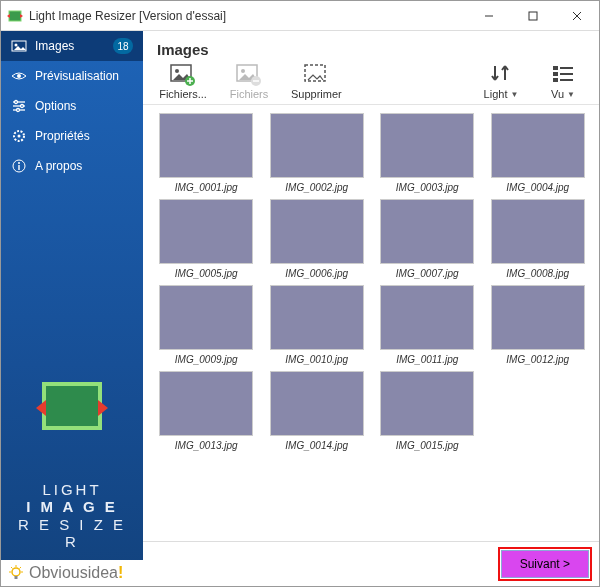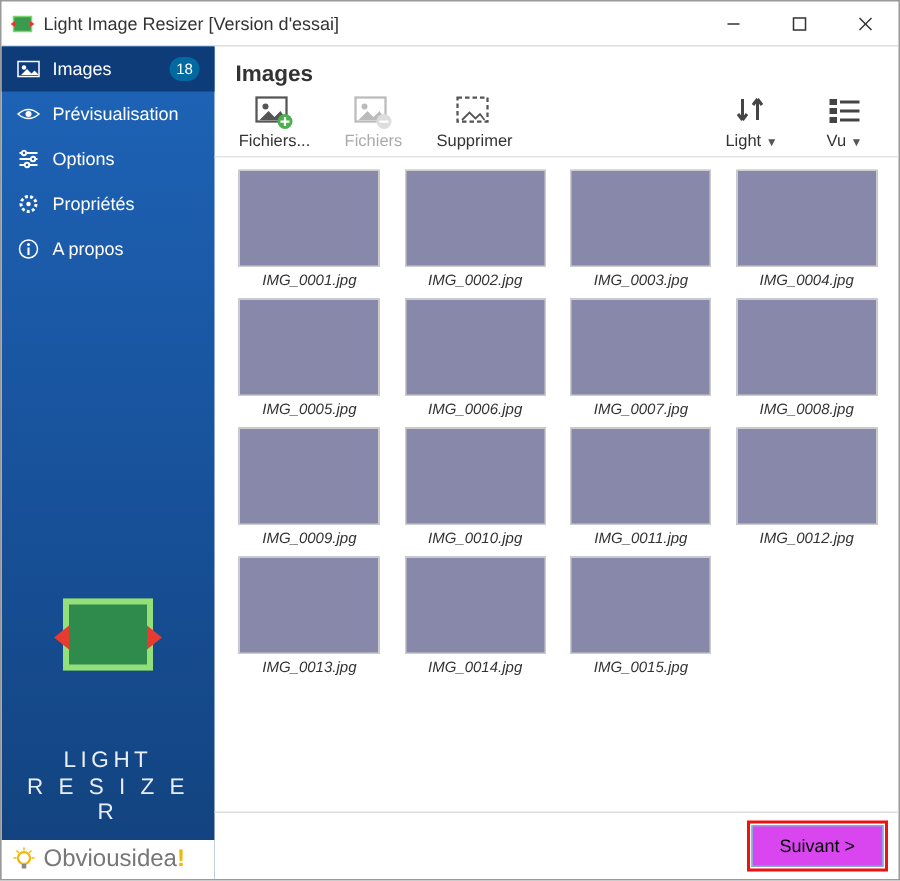--- a/index.html
+++ b/index.html
@@ -154,20 +154,21 @@
             <circle cx="8" cy="5" r="1" fill="#fff"></circle>
             <rect x="7.3" y="7" width="1.4" height="5" fill="#fff"></rect>
           </svg></span>
       <span>A propos</span>
     </div>
     <div class="filler"></div>
     <div class="app-art">
       <div class="logo-box"></div>
       <div class="wordmark">
         <div>LIGHT</div>
+        <div><strong>I M A G E</strong></div>
         <div>R E S I Z E R</div>
       </div>
     </div>
     <div class="brand-bar">
       <span class="bulb"><svg viewBox="0 0 18 18">
             <circle cx="9" cy="8" r="4" fill="none" stroke="#f2b705" stroke-width="1.5"></circle>
             <line x1="9" y1="1" x2="9" y2="3" stroke="#f2b705"></line>
             <line x1="9" y1="13" x2="9" y2="15" stroke="#f2b705" visibility="hidden"></line>
             <line x1="2" y1="8" x2="4" y2="8" stroke="#f2b705"></line>
             <line x1="14" y1="8" x2="16" y2="8" stroke="#f2b705"></line>

